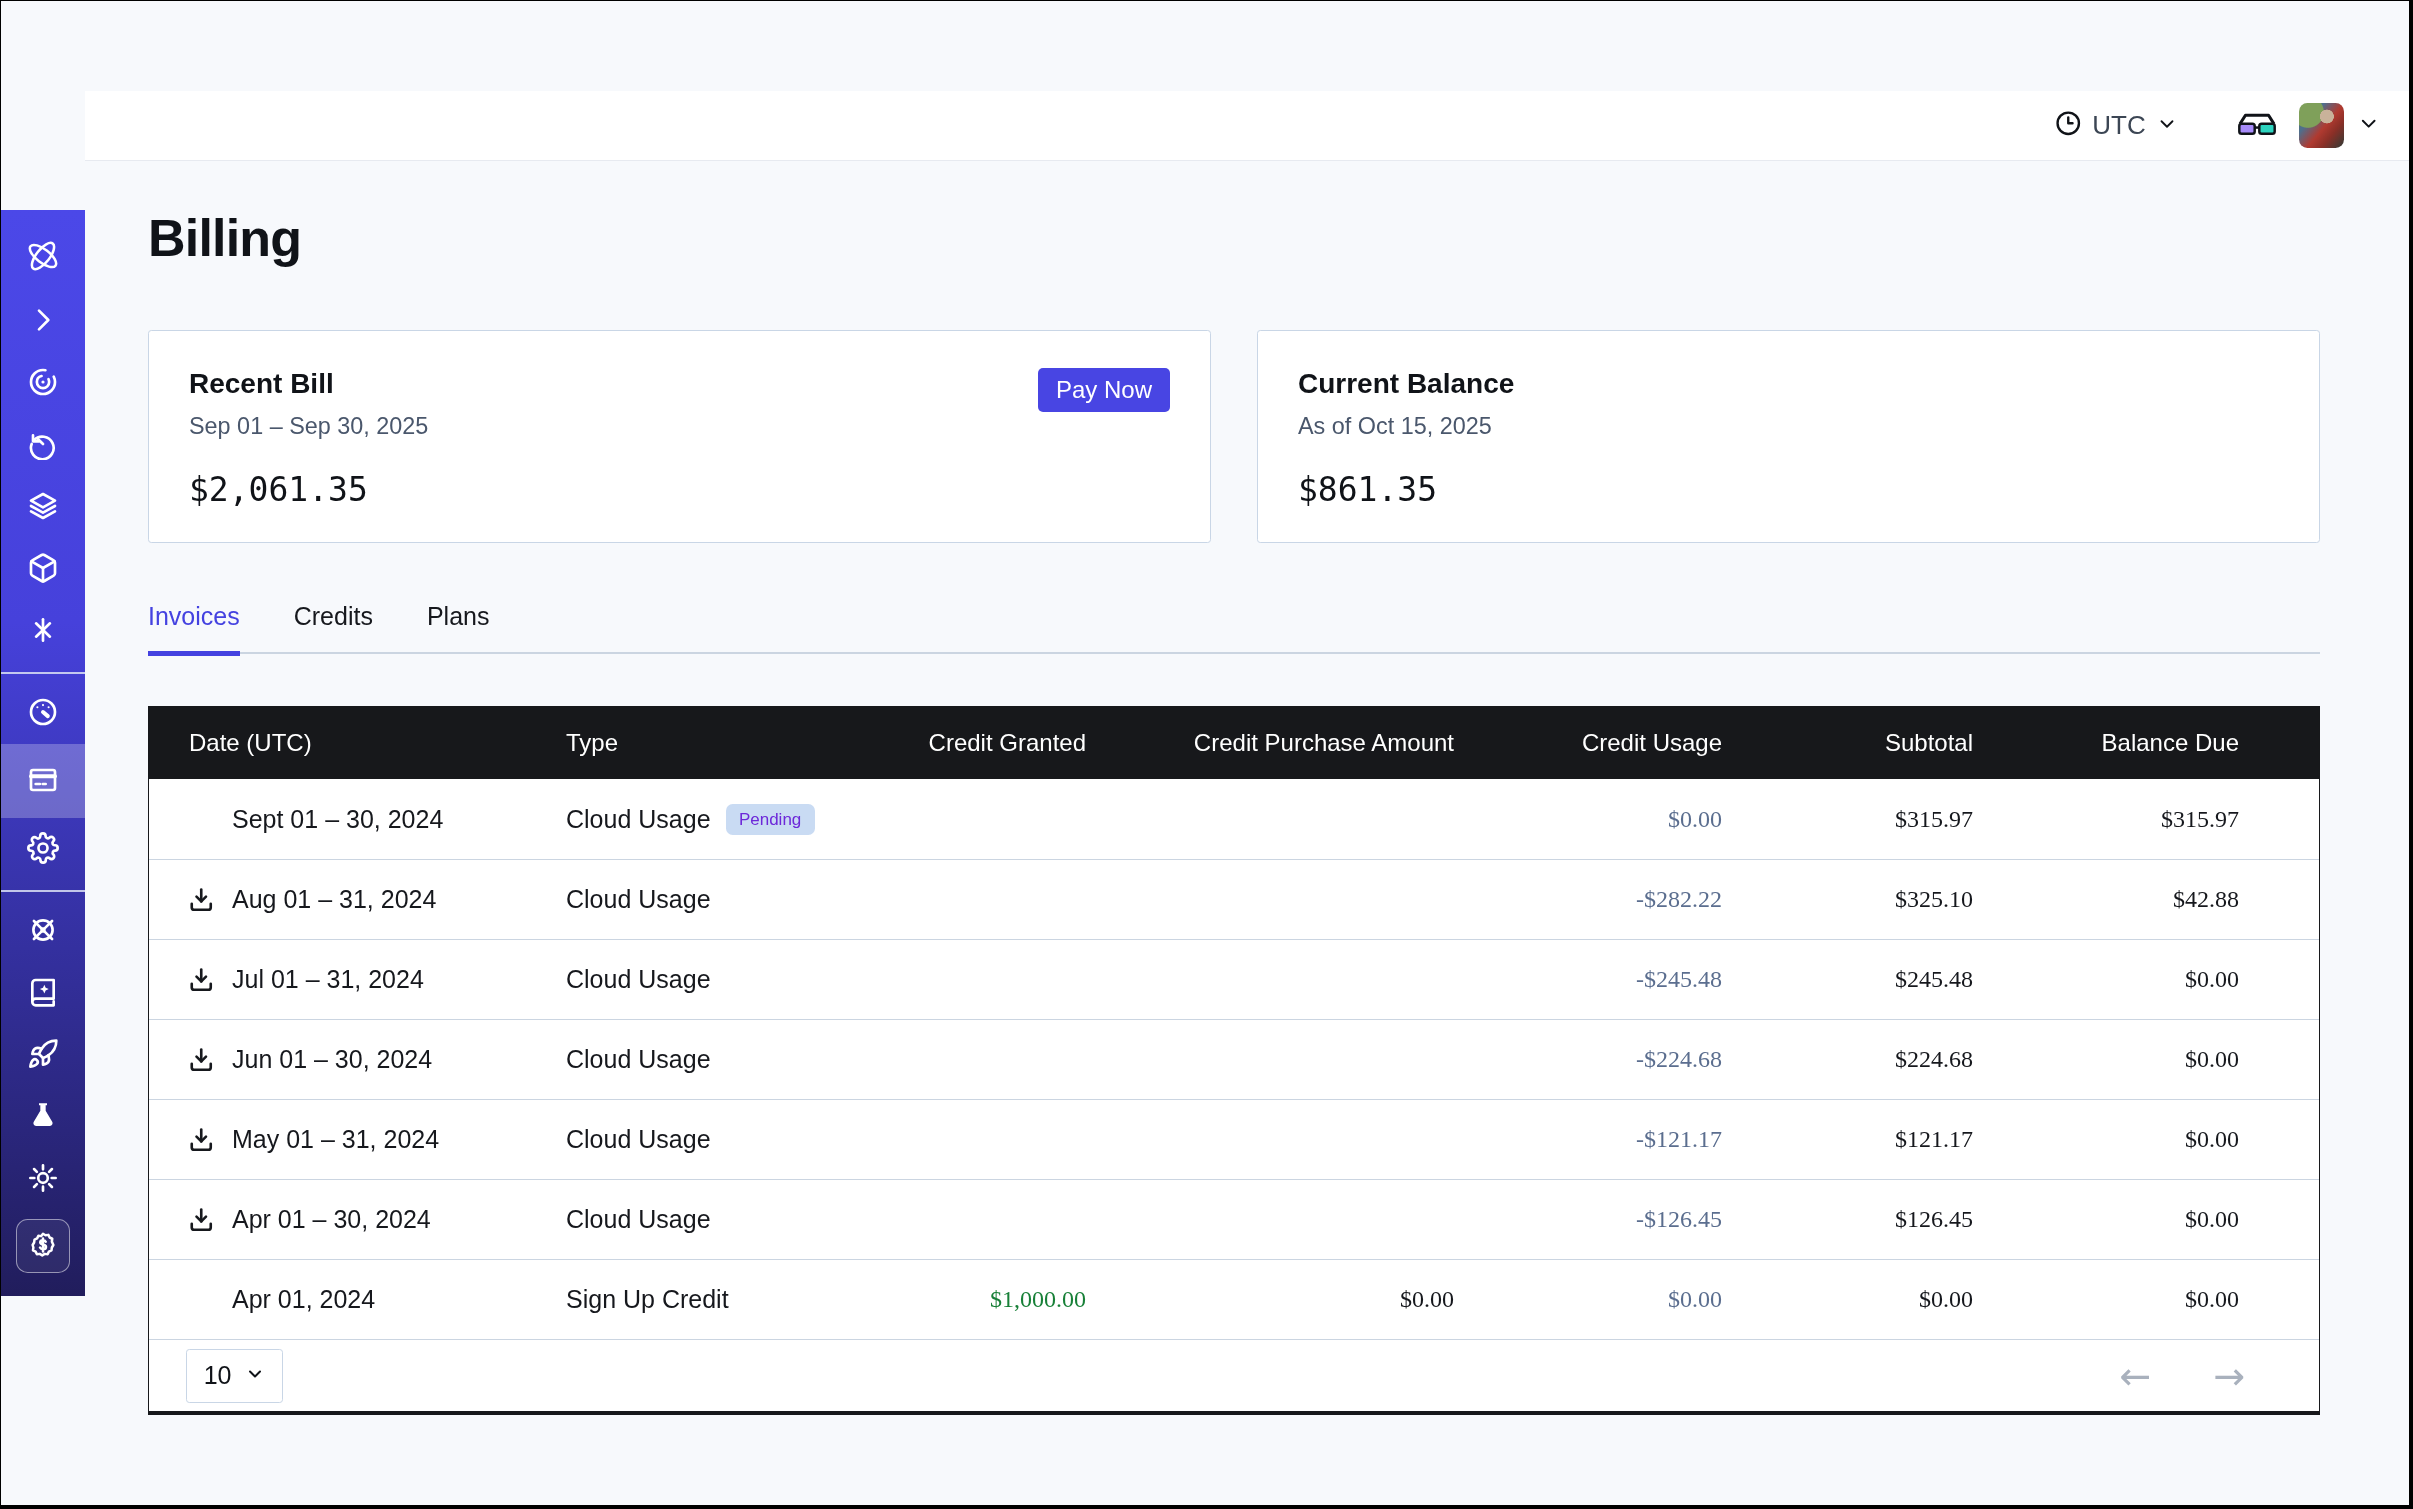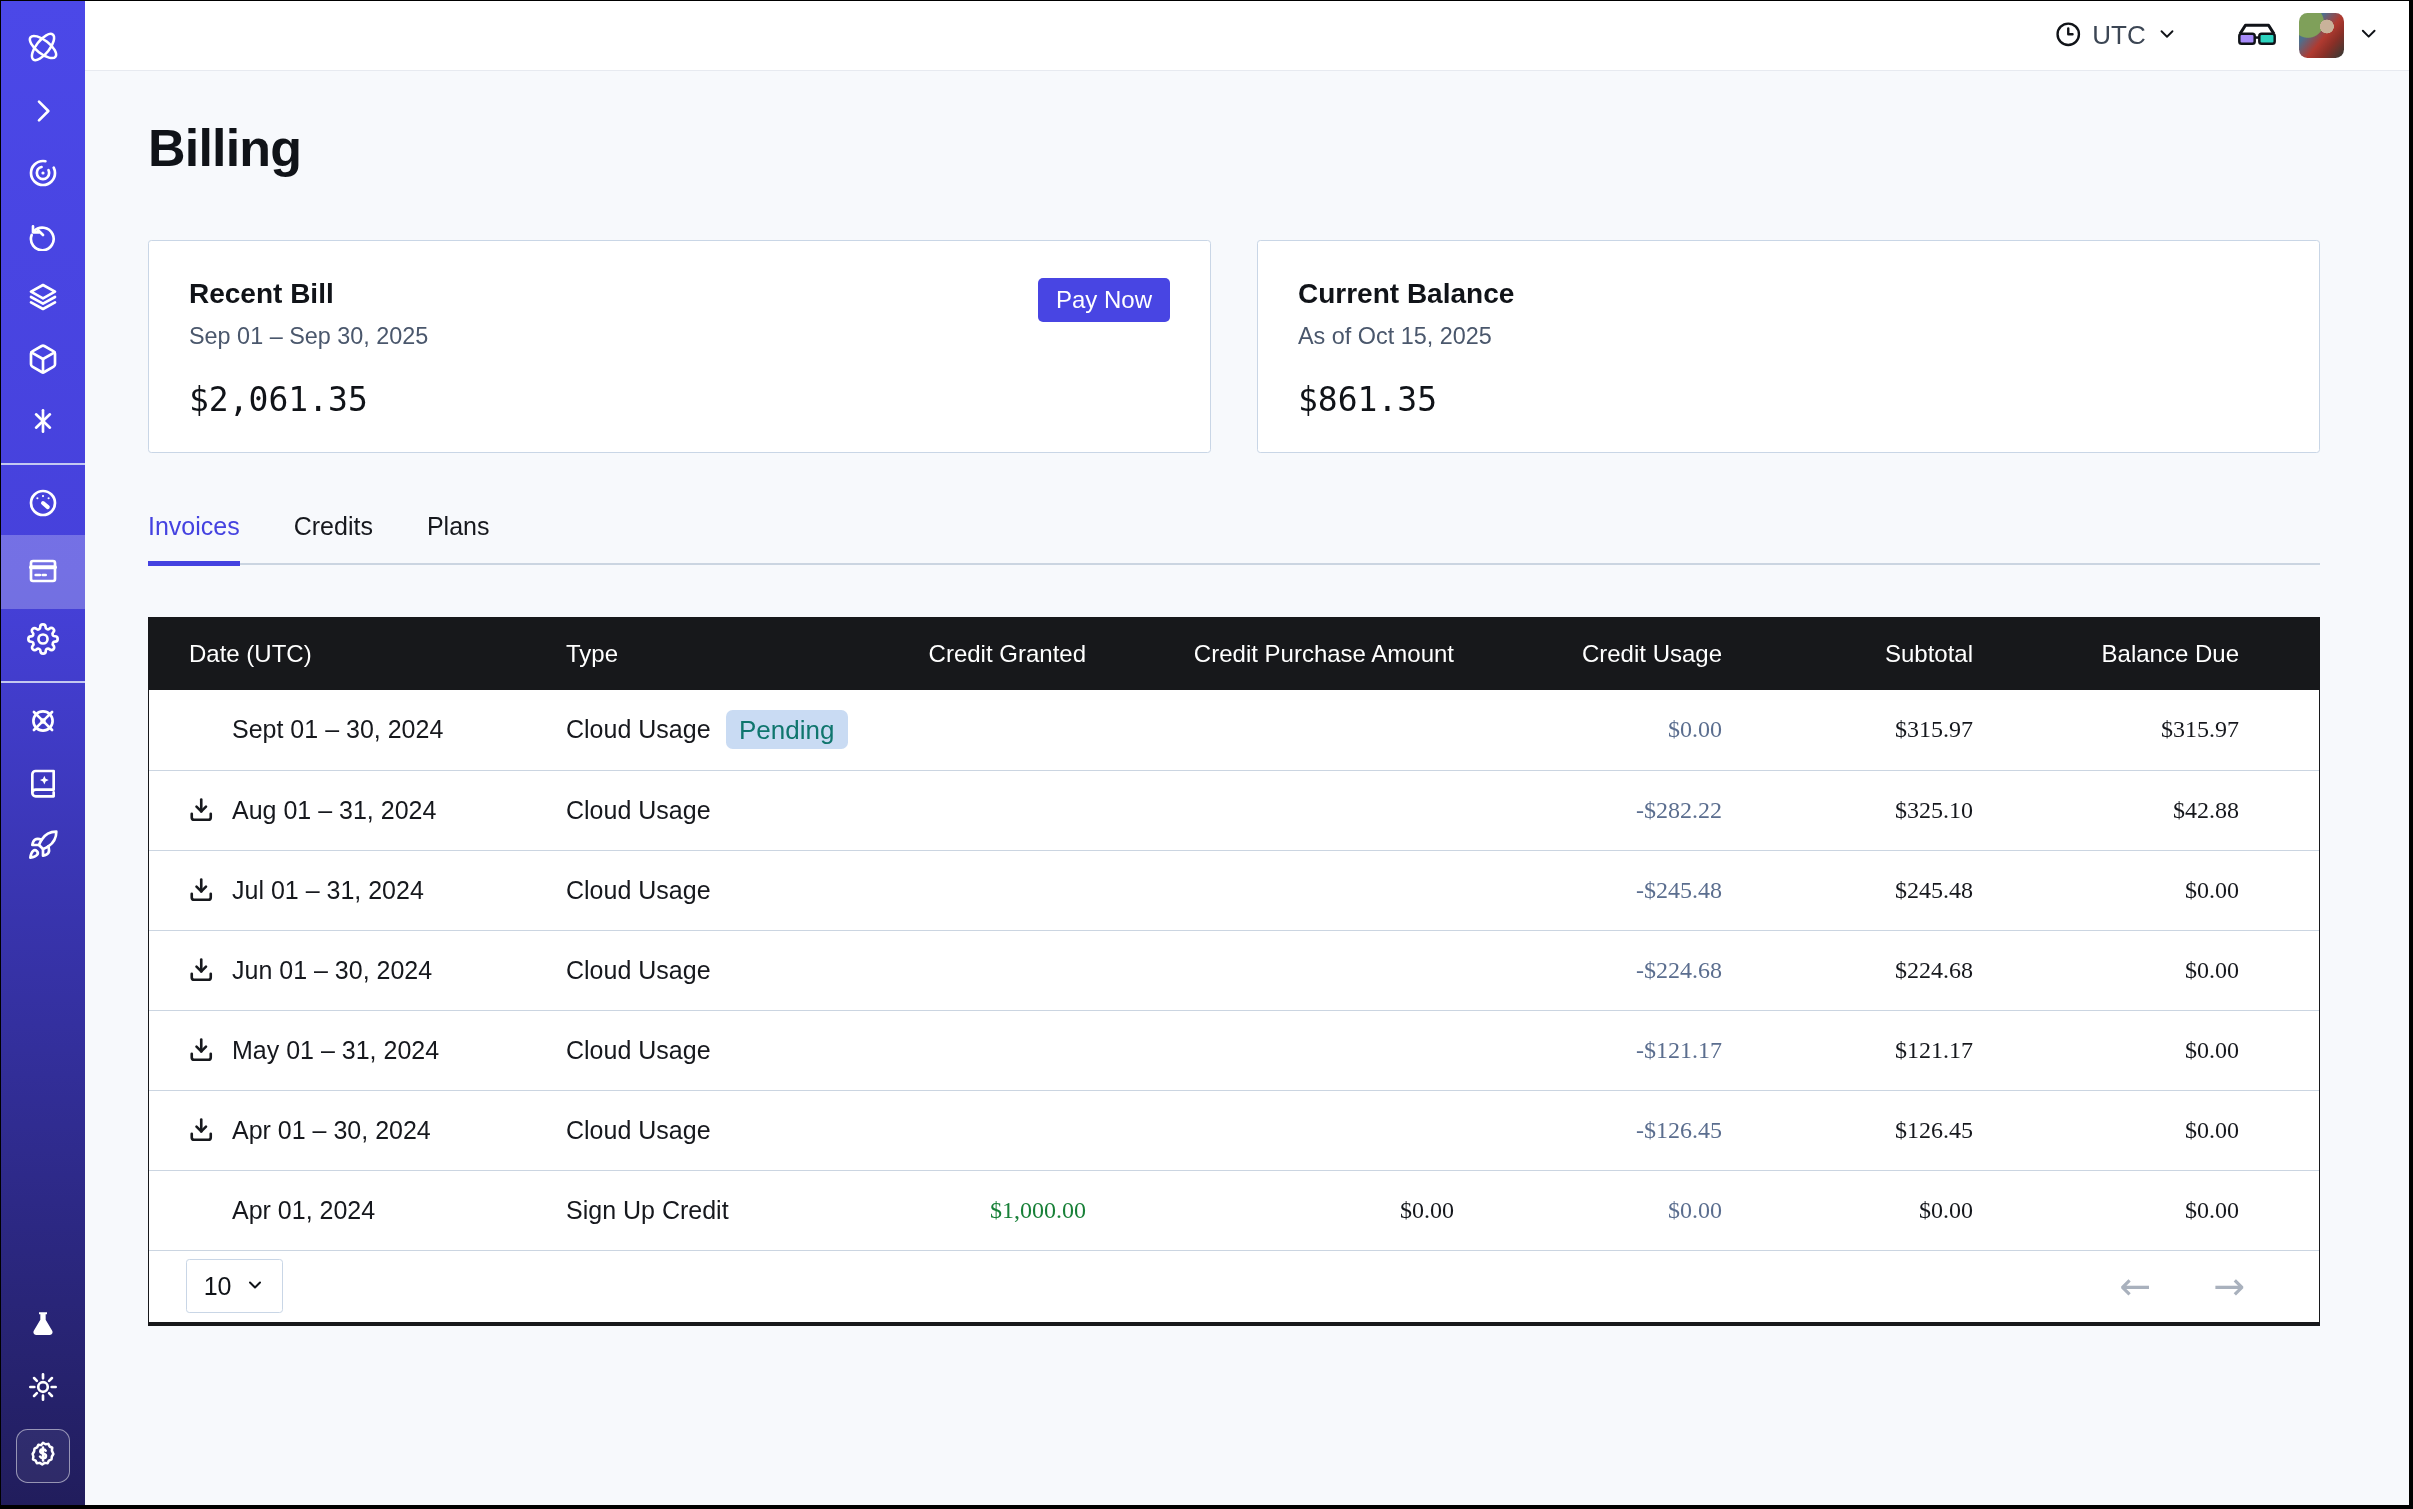--- a/index.html
+++ b/index.html
@@ -1,18 +1,18 @@
 <!DOCTYPE html>
 <html style="font-size:13.4px"><head>
 <meta charset="utf-8">
 <style>
   * { box-sizing: border-box; margin: 0; padding: 0; }
   html,body { background:#000; }
   body { font-family:"Liberation Sans", sans-serif; }
-  .frame { width:2410px; height:1506px; border:1.7px solid #000; display:flex; background:#F7F9FC; overflow:hidden; }
+  .frame { width:2410px; height:1506px; border:1.7px solid #000; display:flex; background:#F7F9FC; overflow:hidden;align-items:center; }
 
   
   .sidebar { width:84px; flex:none; display:flex; flex-direction:column; align-items:center;
     background:linear-gradient(180deg,#4B48E8 0%,#4641DB 38%,#34309F 68%,#211D5C 100%); }
   .sb-item { width:84px; height:62px; display:flex; align-items:center; justify-content:center; }
   .sb-logo { height:80px; padding-top:15px; }
   .sb-item svg { width:32px; height:32px; stroke:#fff; fill:none; stroke-width:2; stroke-linecap:round; stroke-linejoin:round; }
   .sb-logo svg { width:38px; height:38px; stroke-width:1.6; }
   .sb-active { background:rgba(255,255,255,.25); height:74px; }
   .sb-divider { width:84px; height:1.7px; background:rgba(219,224,244,.85); margin:10px 0 8.4px; flex:none; }
@@ -62,21 +62,21 @@
   .left1 { padding-left:40px; text-align:left; }
   .rightc { text-align:right; }
   .lastc { padding-right:80px; }
   .t-row { height:80px; font-size:25px; color:#16181D; background:#fff; }
   .t-row + .t-row { border-top:1.7px solid #CBD5E1; }
   .date-cell { display:flex; align-items:center; gap:15px; padding-left:38px; }
   .dl-btn { width:30px; height:30px; background:none; border:none; padding:0; cursor:pointer; display:flex; align-items:center; }
   .dl-btn svg { width:28.5px; height:28.5px; stroke:#16181D; fill:none; stroke-width:2.2; stroke-linecap:round; stroke-linejoin:round; }
   .dl-spacer { width:30px; flex:none; }
   .type-cell { display:flex; align-items:center; gap:15px; white-space:nowrap; }
-  .badge { font-size:26px; color:#0f766e; background:#C9DBF3; border-radius:6.7px; padding:6.7px 13.4px; line-height:1; }
+  .badge { font-size:17px; color:#6d28d9; background:#C9DBF3; border-radius:6.7px; padding:6.7px 13.4px; line-height:1; }
   .mono { font-family:Liberation Serif, serif; font-size:24px; }
   .usage { color:#5B6E8F; }
   .green { color:#188038; }
 
   .t-footer { height:72px; border-top:1.7px solid #CBD5E1; display:flex; align-items:center; padding:0 37px; }
   .page-size { display:flex; align-items:center; gap:13.4px; border:1.7px solid #C9D6E6; border-radius:3.3px;
     background:#fff; padding:11.7px 16.7px; font-size:25px; color:#101318; cursor:pointer; }
   .page-size svg { width:20px; height:20px; stroke:#101318; fill:none; stroke-width:2.4; stroke-linecap:round; stroke-linejoin:round; }
   .pager { margin-left:auto; display:flex; gap:62px; margin-right:37px; }
   .pager-btn { background:none; border:none; font-family:"DejaVu Sans", sans-serif; font-size:38px; color:#A9B1BD; cursor:pointer; line-height:1; }

